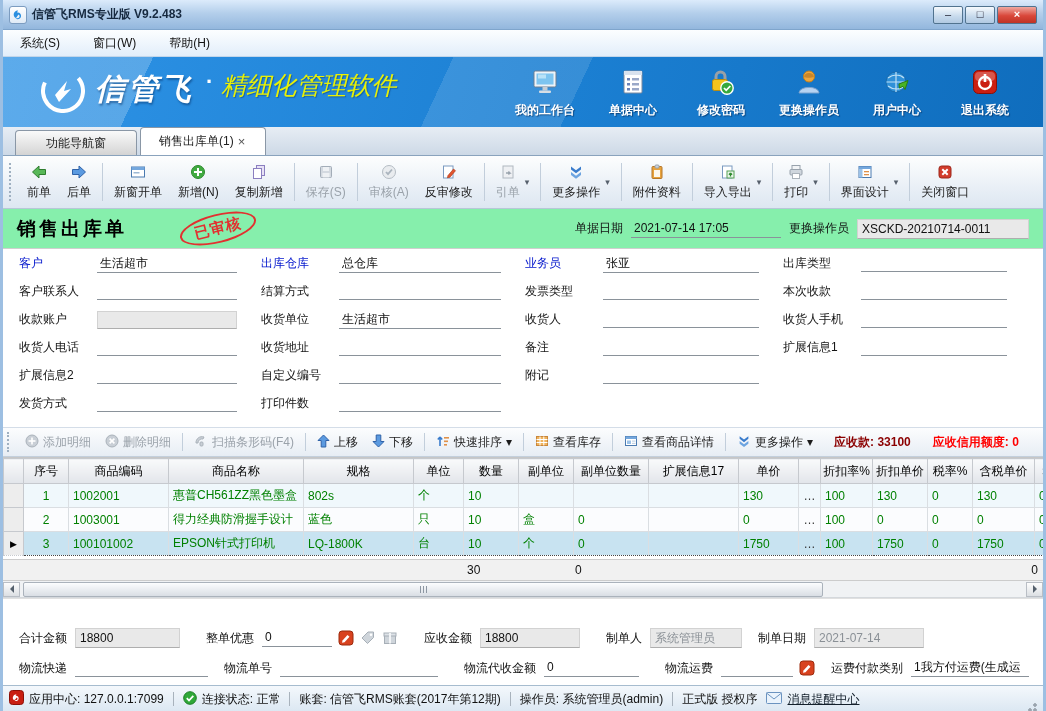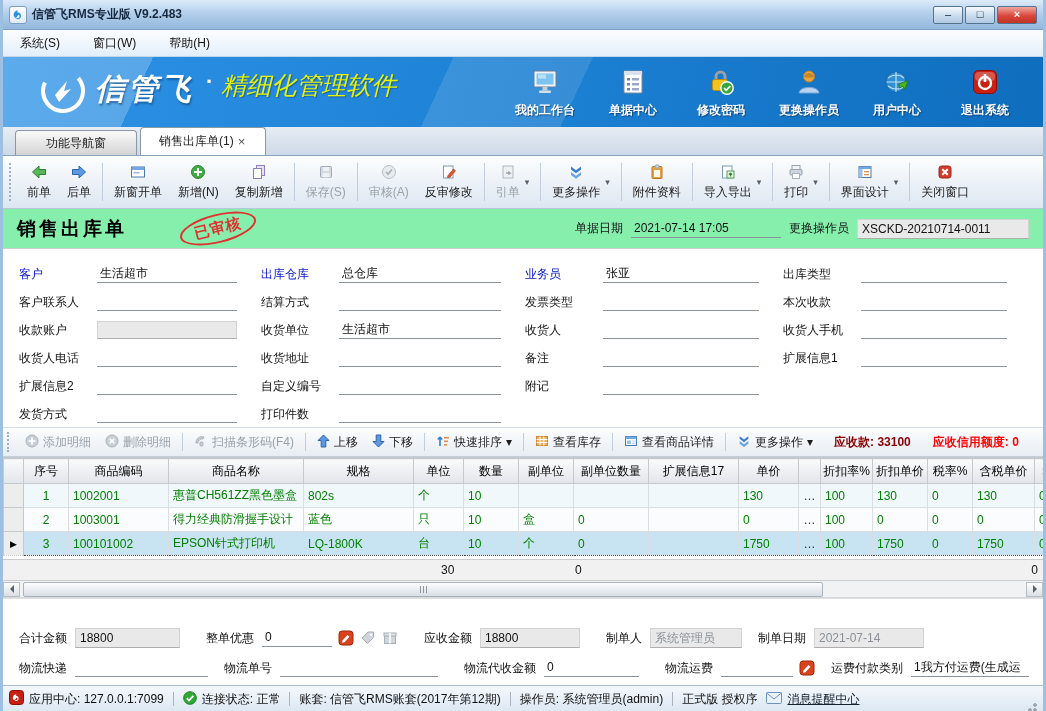--- a/index.html
+++ b/index.html
@@ -58,21 +58,21 @@
   .stamp{margin-left:52px;transform:rotate(-14deg);border:2px solid #e23030;border-radius:50%;
     color:#e23030;font-weight:bold;font-size:15px;padding:3px 13px;letter-spacing:1px}
   .hdr-right{margin-left:auto;display:flex;align-items:center;gap:8px}
   .hdr-right .lbl{color:#111}
   .uf{border-bottom:1px solid #8a929a;min-height:17px;line-height:17px;padding:0 3px;cursor:text}
   .boxf{background:#e9e9e9;border:1px solid #d2d2d2;border-bottom:1px solid #aeaeae;min-height:18px;line-height:18px;padding:0 4px}
   .w150{width:150px}.w172{width:172px}
   
   .formgrid{flex:none;display:grid;grid-template-columns:240px 262px 256px auto;column-gap:2px;
     padding:6px 14px 4px 16px;background:#fff}
-  .frow{display:flex;align-items:flex-end;height:28px;padding-right:22px}
+  .frow{display:flex;align-items:flex-start;height:28px;padding-right:22px}
   .flabel{width:78px;flex:none;color:#151515}
   .flabel.req{color:#0014cc}
   .frow .uf{flex:1}
   .frow .boxf{flex:1}
   
   .dtoolbar{height:30px;flex:none;display:flex;align-items:center;padding:0 8px 0 2px;
     background:linear-gradient(#fcfdfe,#e7edf4);border-top:1px solid #d4dde8;border-bottom:1px solid #c3cfdc}
   .dgrip{width:5px;height:20px;border-left:2px dotted #9fb0c1;margin:0 6px 0 2px}
   .dbtn{display:flex;align-items:center;gap:4px;padding:3px 7px;border-radius:3px;cursor:pointer;color:#1c1c1c}
   .dbtn.disabled{color:#9aa2aa;cursor:default}
@@ -706,21 +706,21 @@
         <td>1750</td>
         <td>0</td>
         <td>1750</td>
         <td>0</td>
       </tr>
     </tbody>
       </table>
   </div>
 
   <div class="sumrow">
-    <span style="left:438px">30</span>
+    <span style="left:464px">30</span>
     <span style="left:572px">0</span>
     <span style="right:5px">0</span>
   </div>
 
   <div class="hscroll">
     <div class="sarrow">
         <span class="tri left"></span>
       </div>
     <div class="strack">
       <div class="sthumb">

